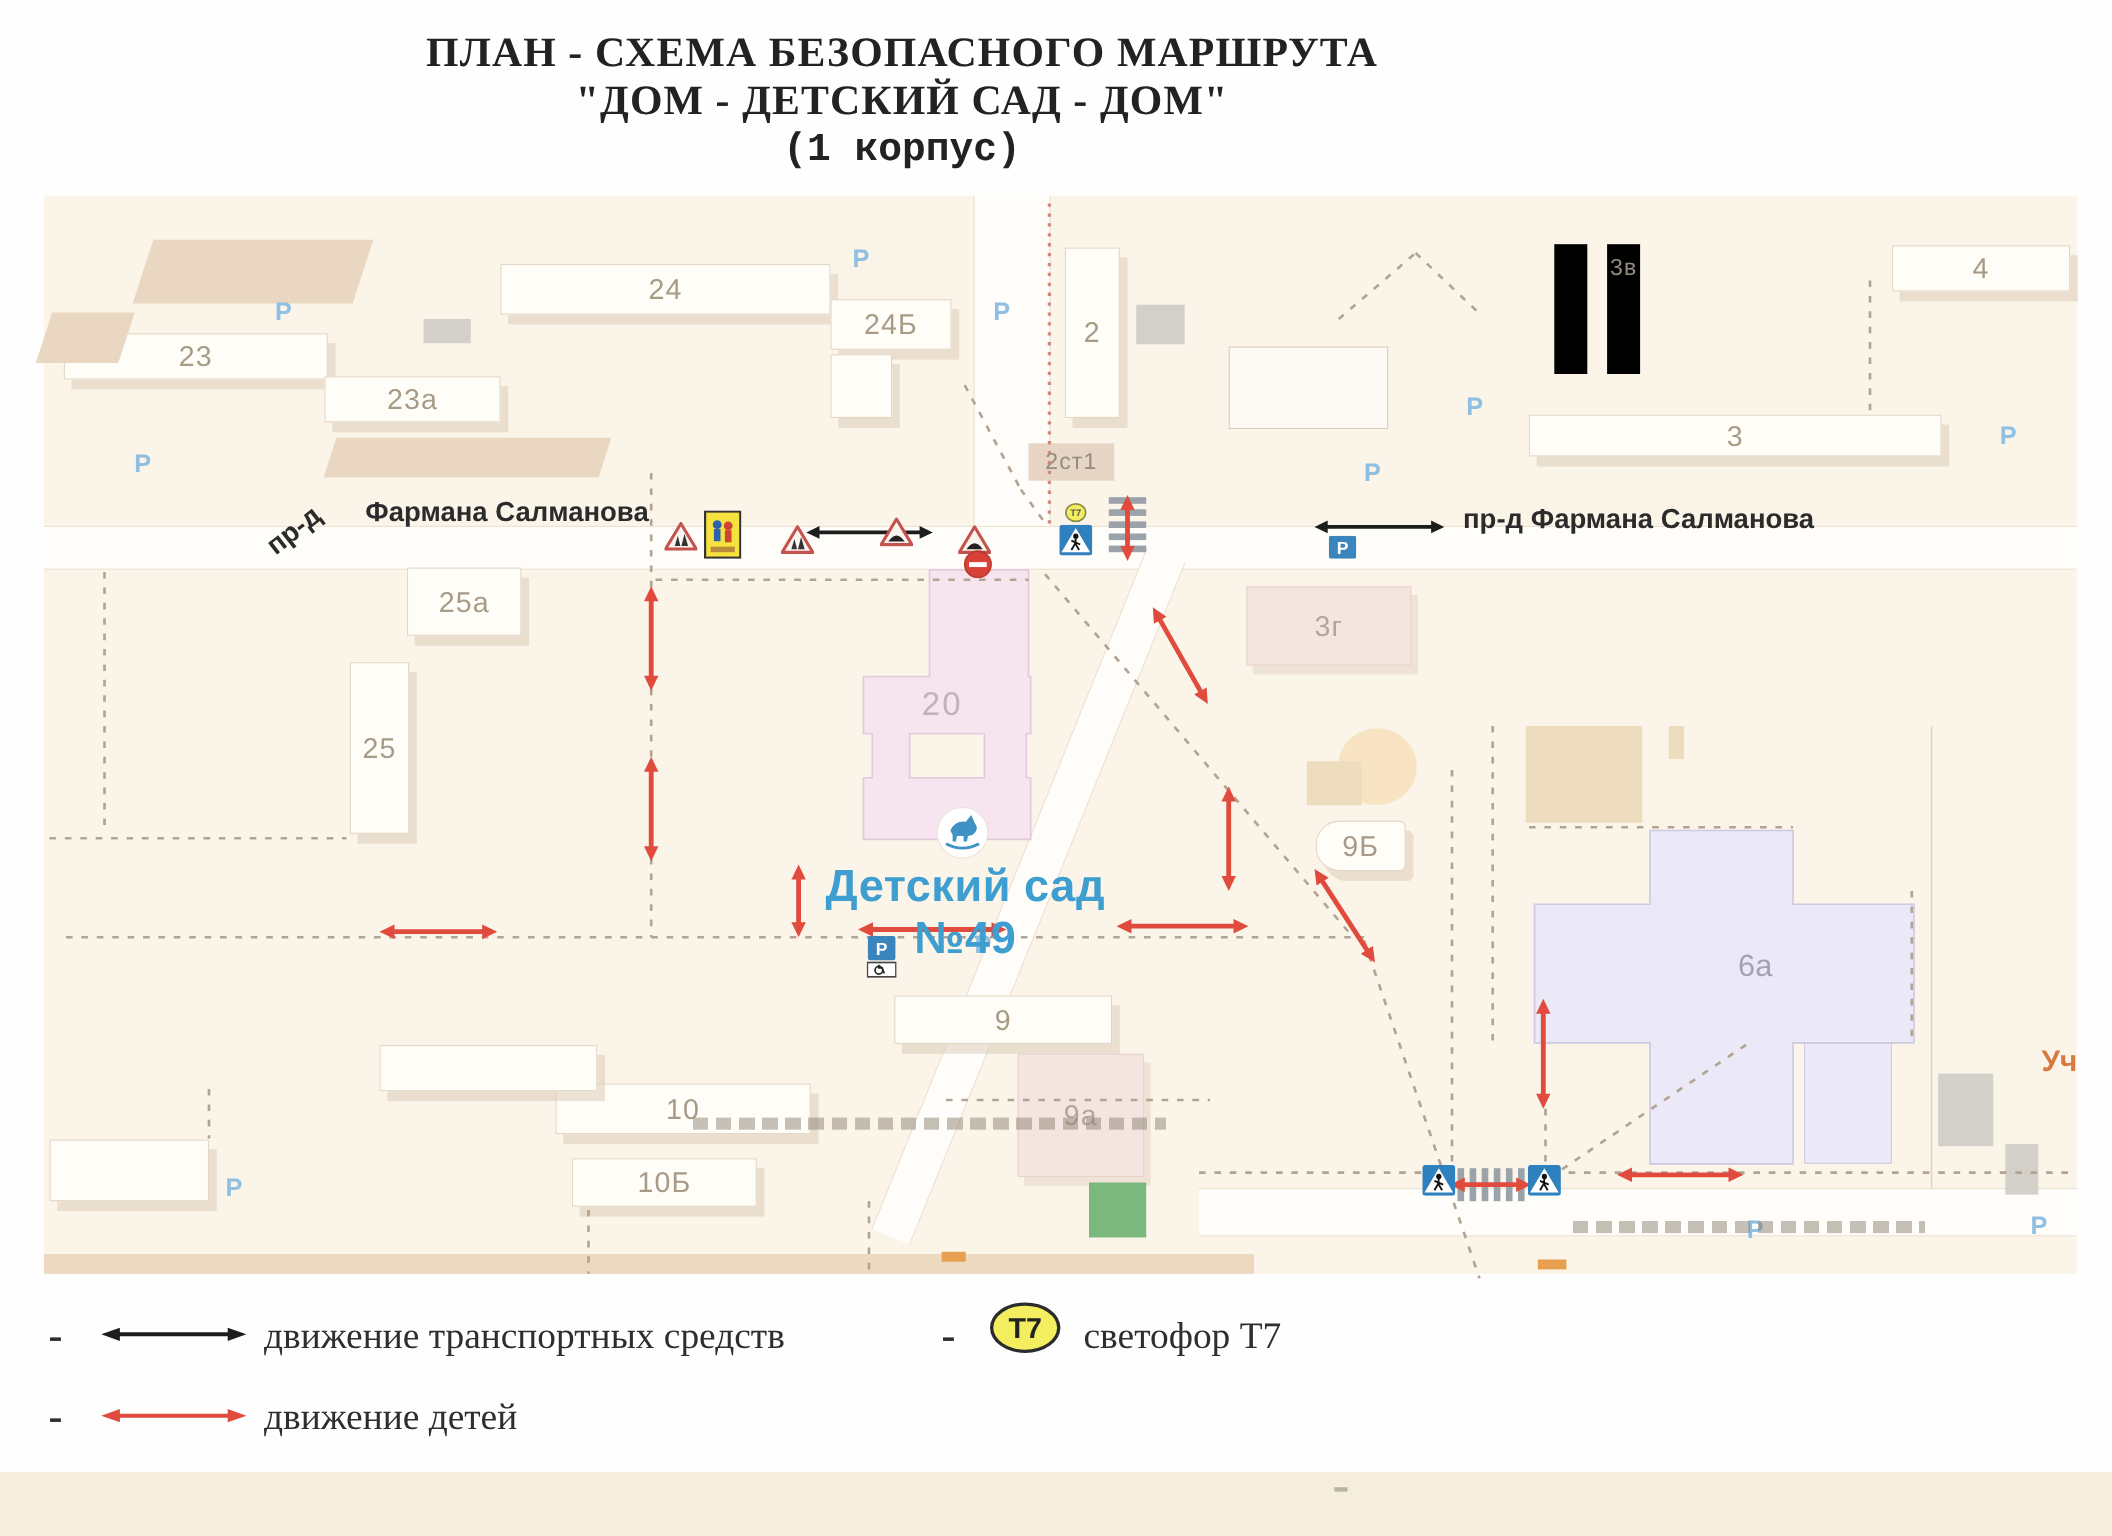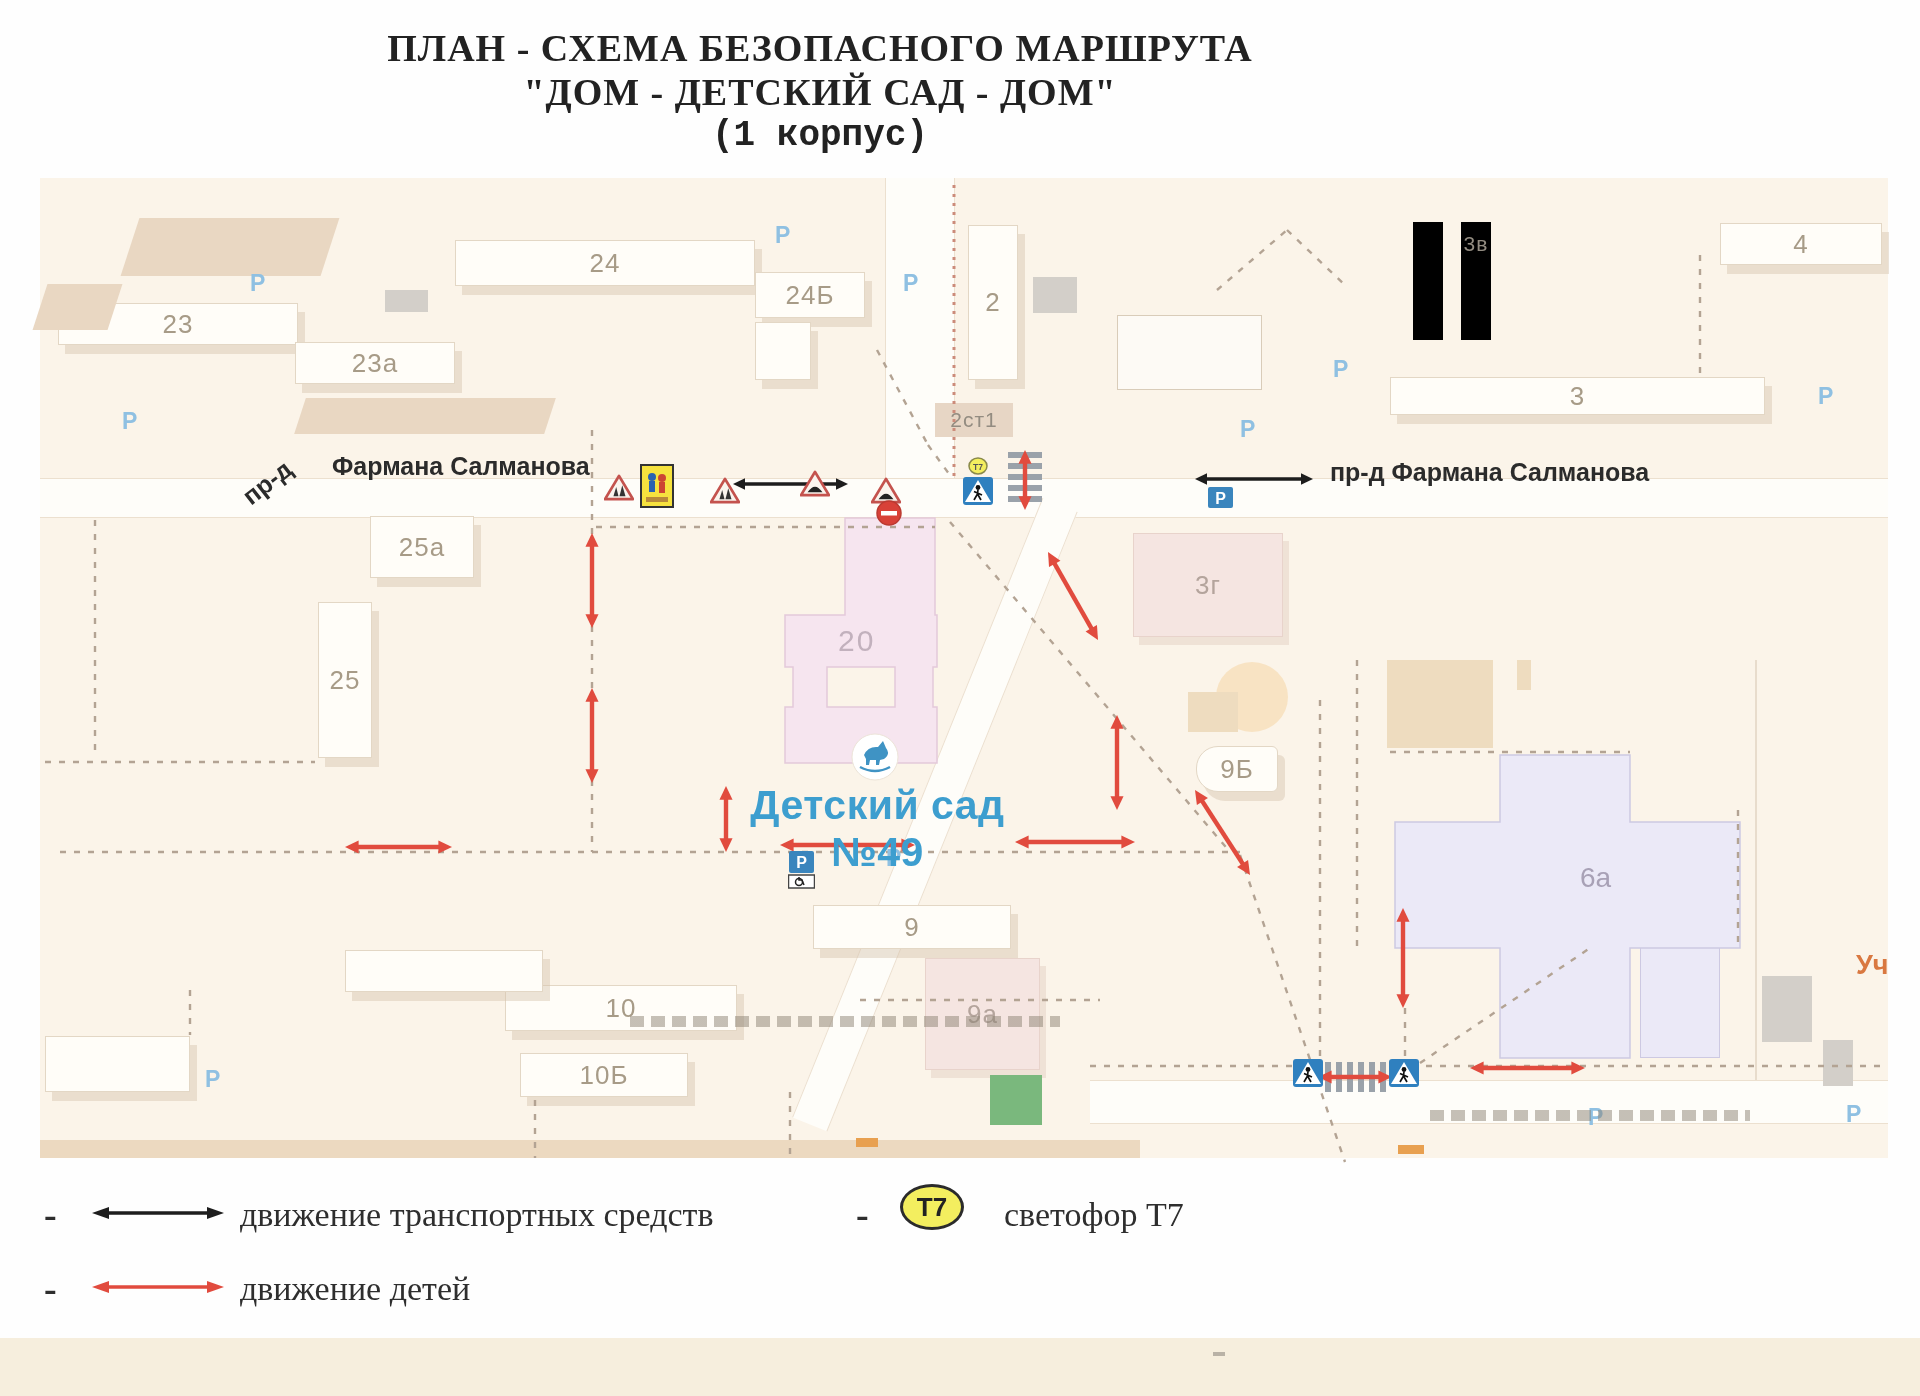--- a/index.html
+++ b/index.html
@@ -179,21 +179,21 @@
     <line x1="16" y1="10" x2="116" y2="10" stroke="#1d1d1d" stroke-width="3.6"></line>
     <polygon points="0,10 17,4 17,16" fill="#1d1d1d"></polygon>
     <polygon points="132,10 115,4 115,16" fill="#1d1d1d"></polygon>
   </svg>
   <div class="lg-text" style="left:240px;top:1196px;">движение транспортных средств</div>
 
   <div class="lg-dash" style="left:856px;top:1196px;">-</div>
   <div class="lg-t7">
     <span>Т7</span>
   </div>
-  <div class="lg-text" style="left:985px;top:1196px;margin-left:19px;">светофор Т7</div>
+  <div class="lg-text" style="left:985px;top:1196px;">светофор Т7</div>
 
   <div class="lg-dash" style="left:44px;top:1270px;">-</div>
   <svg class="lg-arrow" style="left:92px;top:1277px;" width="132" height="20" viewBox="0 0 132 20">
     <line x1="16" y1="10" x2="116" y2="10" stroke="#e14b3e" stroke-width="3.6"></line>
     <polygon points="0,10 17,4 17,16" fill="#e14b3e"></polygon>
     <polygon points="132,10 115,4 115,16" fill="#e14b3e"></polygon>
   </svg>
   <div class="lg-text" style="left:240px;top:1270px;">движение детей</div>
 
 <div class="road" style="position: absolute; left: 40px; top: 478px; width: 1848px; height: 40px;"></div>
@@ -229,21 +229,21 @@
     <div class="b b-white" style="position: absolute; left: 1720px; top: 223px; width: 162px; height: 42px;">
       <span class="blabel">4</span>
     </div>
     <div class="b b-outline" style="position: absolute; left: 1117px; top: 315px; width: 145px; height: 75px;"></div>
     <div class="b b-white" style="position: absolute; left: 370px; top: 516px; width: 104px; height: 62px;">
       <span class="blabel">25а</span>
     </div>
     <div class="b b-white" style="position: absolute; left: 318px; top: 602px; width: 54px; height: 156px;">
       <span class="blabel">25</span>
     </div>
-    <div class="b b-pinkpale" style="position: absolute; left: 1133px; top: 533px; width: 150px; height: 104px;">
+    <div class="b b-pinkpale" style="position: absolute; left: 1133px; top: 533px; width: 150px; height: 72px;">
       <span class="blabel">3г</span>
     </div>
     <div class="b b-white" style="position: absolute; left: 1196px; top: 746px; width: 82px; height: 46px; border-radius: 22px 6px 6px 22px;">
       <span class="blabel">9Б</span>
     </div>
     <div class="b b-white" style="position: absolute; left: 813px; top: 905px; width: 198px; height: 44px;">
       <span class="blabel">9</span>
     </div>
     <div class="b b-pinkpale" style="position: absolute; left: 925px; top: 958px; width: 115px; height: 112px;">
       <span class="blabel">9а</span>

